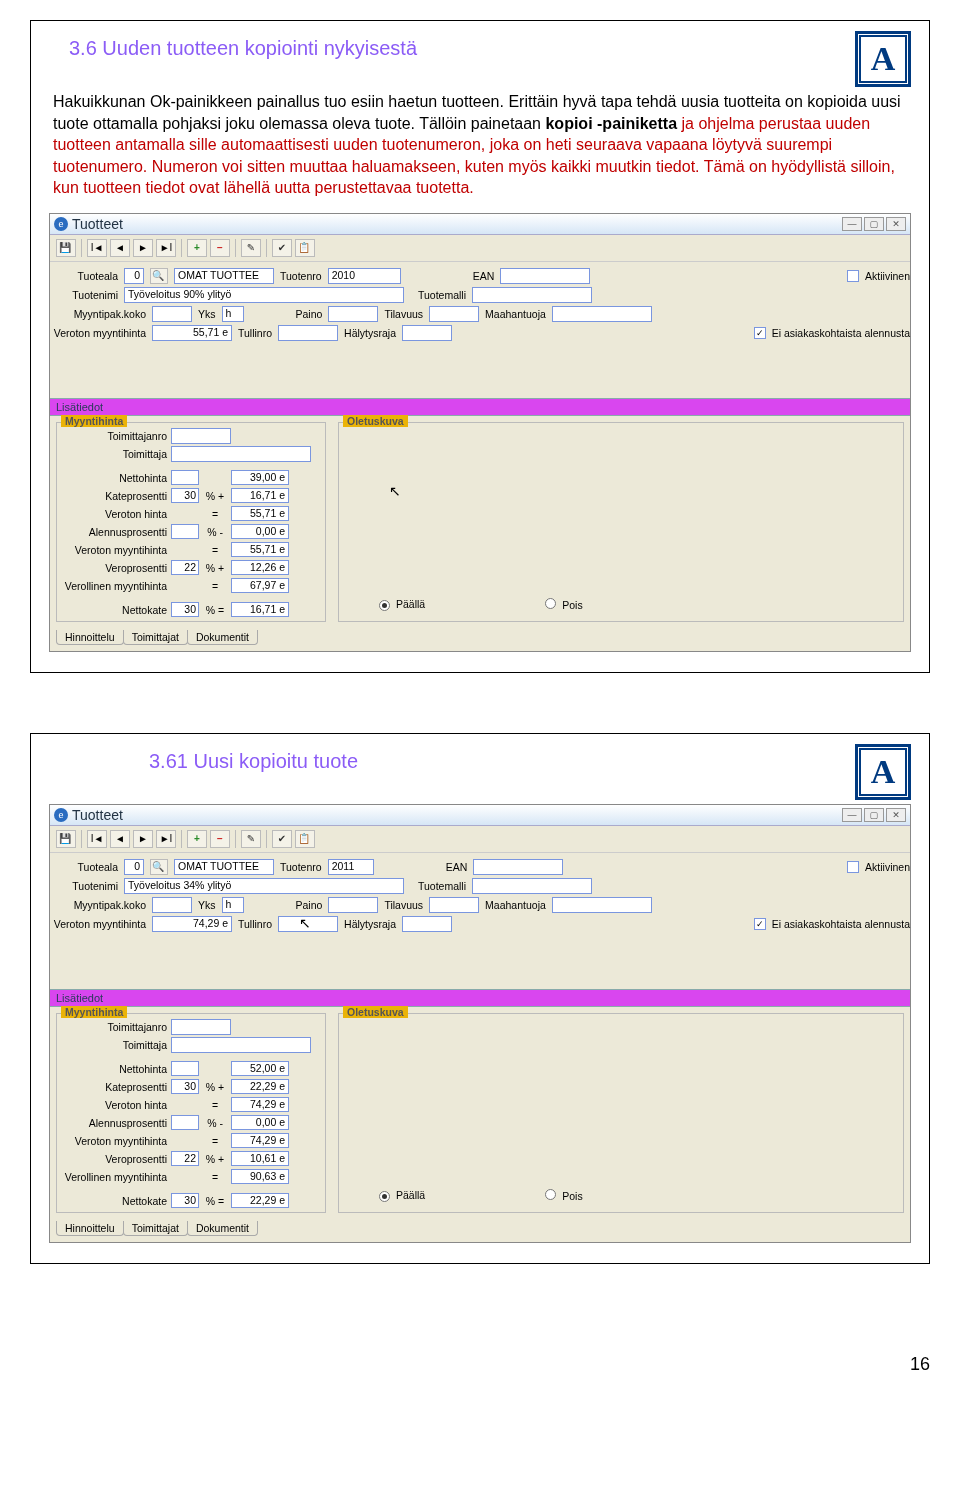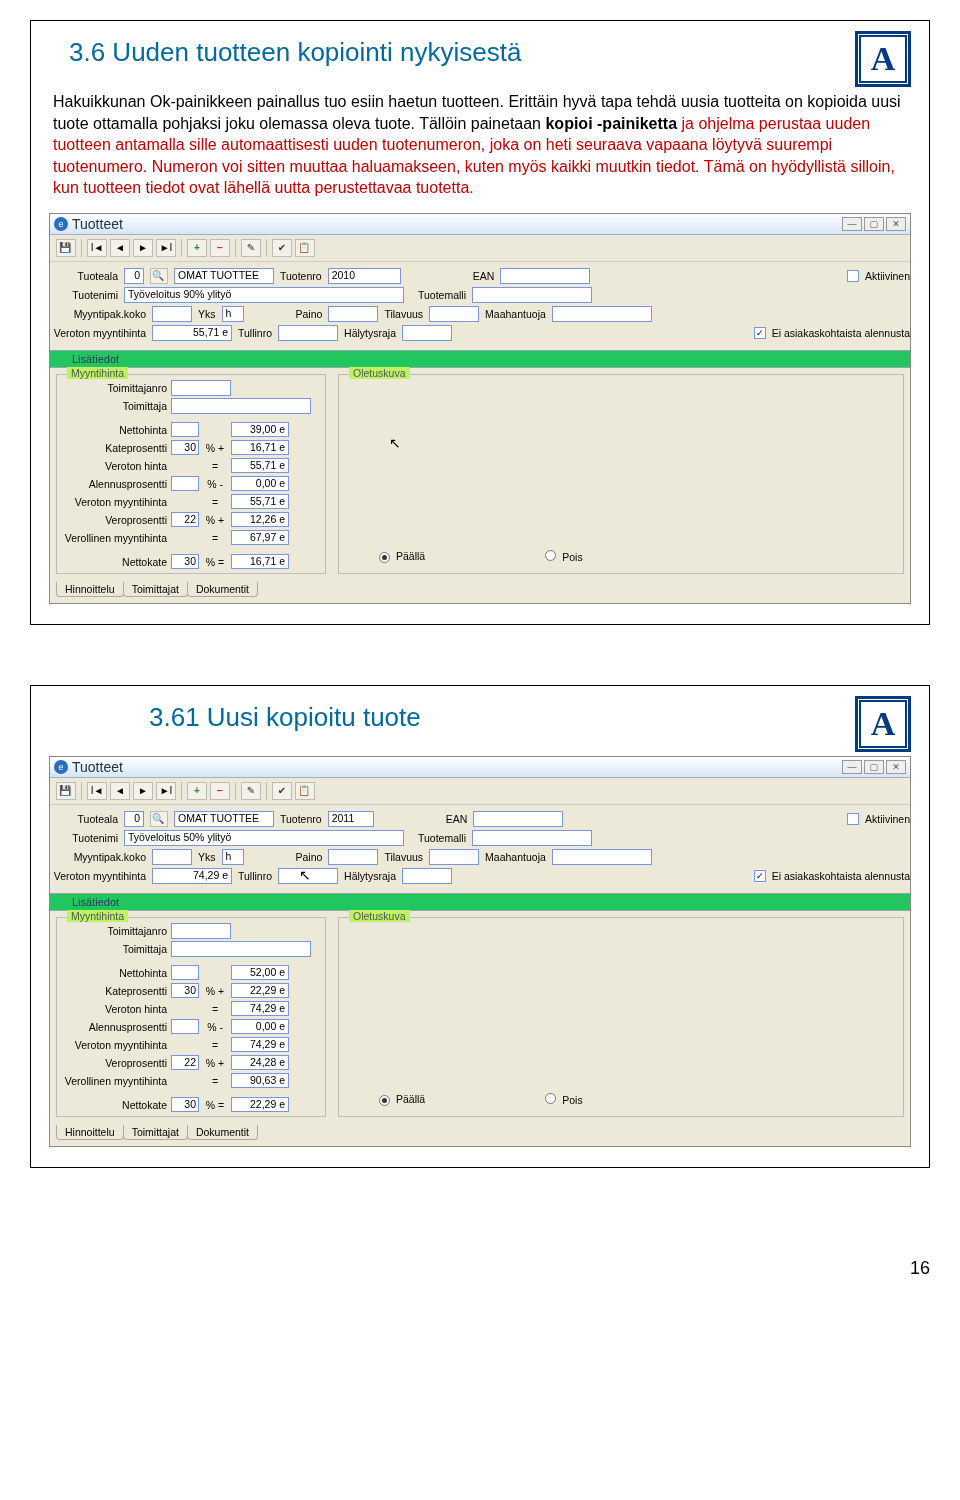--- a/index.html
+++ b/index.html
@@ -1,20 +1,20 @@
 <!DOCTYPE html>
 <html><head>
 <meta charset="utf-8">
 <style>
   * { box-sizing: border-box; margin: 0; padding: 0; }
   body { background: #fff; font-family: Arial, sans-serif; font-size: 11px; color: #000; width: 960px; }
   .page { padding: 20px 30px; }
   .slide { border: 1.5px solid #000; margin-bottom: 60px; padding: 10px 18px 16px 18px; position: relative; }
   .slide-head { display: flex; align-items: flex-start; }
-  .slide-title { font-size: 26px; color: #0369a1; font-weight: normal; flex: 1; padding: 6px 0 6px 20px; }
+  .slide-title { font-size: 20px; color: #8b5cf6; font-weight: normal; flex: 1; padding: 6px 0 6px 20px; }
   .logo { width: 56px; height: 56px; border: 3px solid #003a80; display: flex; align-items: center; justify-content: center; font-family: 'Times New Roman', serif; font-weight: bold; color: #003a80; font-size: 34px; position: relative; }
   .logo::before, .logo::after { content: ""; position: absolute; border: 2px solid #003a80; width: 44px; height: 44px; }
   .logo span { position: relative; z-index: 1; }
   .body-text { font-size: 16px; color: #000; line-height: 1.35; padding: 4px 4px 10px 4px; }
   .body-text b { font-weight: bold; }
   .red { color: #c00000; }
 
   .app-window { background: #ece9d8; border: 1px solid #888; font-size: 10.5px; color: #000; margin: 4px 0; }
   .title-bar { background: linear-gradient(#fff,#d6e6f6); display: flex; align-items: center; padding: 2px 4px; border-bottom: 1px solid #aac; }
   .title-bar .ticon { width: 14px; height: 14px; background: #2a6cc0; border-radius: 50%; color: #fff; font-size: 9px; display:flex;align-items:center;justify-content:center;margin-right:4px; }
@@ -30,23 +30,23 @@
   .redminus { color: #c22; font-weight: bold; }
 
   .form-area { padding: 6px 0; background: #ece9d8; }
   .row { display: flex; align-items: center; gap: 6px; margin-bottom: 3px; flex-wrap: wrap; }
   .lbl { text-align: right; display: inline-block; }
   .w60 { width: 68px; } .w90 { width: 96px; }
   .inp { background: #fff; border: 1px solid #7a96df; height: 16px; padding: 0 3px; font-size: 10.5px; }
   .chk { width: 12px; height: 12px; border: 1px solid #7a96df; background: #fff; display:inline-flex;align-items:center;justify-content:center;font-size:9px; }
   .chk.checked::after { content:"✓"; }
 
-  .section-hdr { background: #22c55e; color: #2a3a5a; padding: 2px 22px; font-size: 11px; border-top:1px solid #8aa; border-bottom:1px solid #8aa; }
+  .section-hdr { background: #d946ef; color: #2a3a5a; padding: 2px 6px; font-size: 11px; border-top:1px solid #8aa; border-bottom:1px solid #8aa;margin-top:48px; }
   .group-frame { border: 1px solid #bbb; margin: 6px; padding: 4px 6px 2px 6px; position: relative; }
-  .group-frame > .legend { position: absolute; top: -8px; left: 10px; background: #bef264; padding: 0 4px; font-size: 10.5px; color: #555; }
+  .group-frame > .legend { position: absolute; top: -8px; left: 4px; background: #eab308; padding: 0 4px; font-size: 10.5px; color: #555; font-weight: bold; }
   .lower { display: flex; }
   .myynti-col { width: 270px; }
   .oletus-col { flex: 1; }
   .myynti-row { display: flex; align-items: center; gap: 4px; height: 18px; }
   .myynti-row .mlbl { width: 104px; text-align: right; font-size: 10.5px; }
   .mini-inp { width: 28px; height: 15px; background:#fff;border:1px solid #7a96df;padding:0 2px;text-align:right;font-size:10.5px; }
   .op { width: 24px; text-align: center; font-size:10.5px; }
   .val-inp { width: 58px; height:15px; background:#fff;border:1px solid #7a96df;text-align:right;padding:0 3px;font-size:10.5px; }
 
   .radio-row { display:flex; gap: 120px; padding: 4px 40px 8px 40px; font-size:10.5px; align-items:center; }
@@ -284,21 +284,21 @@
         <span class="inp" style="width:46px">2011</span>
         <span style="flex:0 0 60px"></span>
         <span class="lbl">EAN</span>
         <span class="inp" style="width:90px"></span>
         <span style="flex:1"></span>
         <span class="chk"></span>
         <span>Aktiivinen</span>
       </div>
       <div class="row">
         <span class="lbl w60">Tuotenimi</span>
-        <span class="inp" style="width:280px">Työveloitus 50% ylityö</span>
+        <span class="inp" style="width:280px">Työveloitus 34% ylityö</span>
         <span class="lbl" style="width:56px">Tuotemalli</span>
         <span class="inp" style="width:120px"></span>
       </div>
       <div class="row">
         <span class="lbl w90">Myyntipak.koko</span>
         <span class="inp" style="width:40px"></span>
         <span class="lbl">Yks</span>
         <span class="inp" style="width:22px">h</span>
         <span style="width:40px"></span>
         <span class="lbl">Paino</span>
@@ -364,21 +364,21 @@
         <div class="myynti-row">
               <span class="mlbl">Veroton myyntihinta</span>
               <span class="mini-inp" style="border:none;background:transparent"></span>
               <span class="op">=</span>
               <span class="val-inp">74,29 e</span>
             </div>
         <div class="myynti-row">
               <span class="mlbl">Veroprosentti</span>
               <span class="mini-inp">22</span>
               <span class="op">% +</span>
-              <span class="val-inp">24,28 e</span>
+              <span class="val-inp">10,61 e</span>
             </div>
         <div class="myynti-row">
               <span class="mlbl">Verollinen myyntihinta</span>
               <span class="mini-inp" style="border:none;background:transparent"></span>
               <span class="op">=</span>
               <span class="val-inp">90,63 e</span>
             </div>
         <div style="height:6px"></div>
         <div class="myynti-row">
               <span class="mlbl">Nettokate</span>

